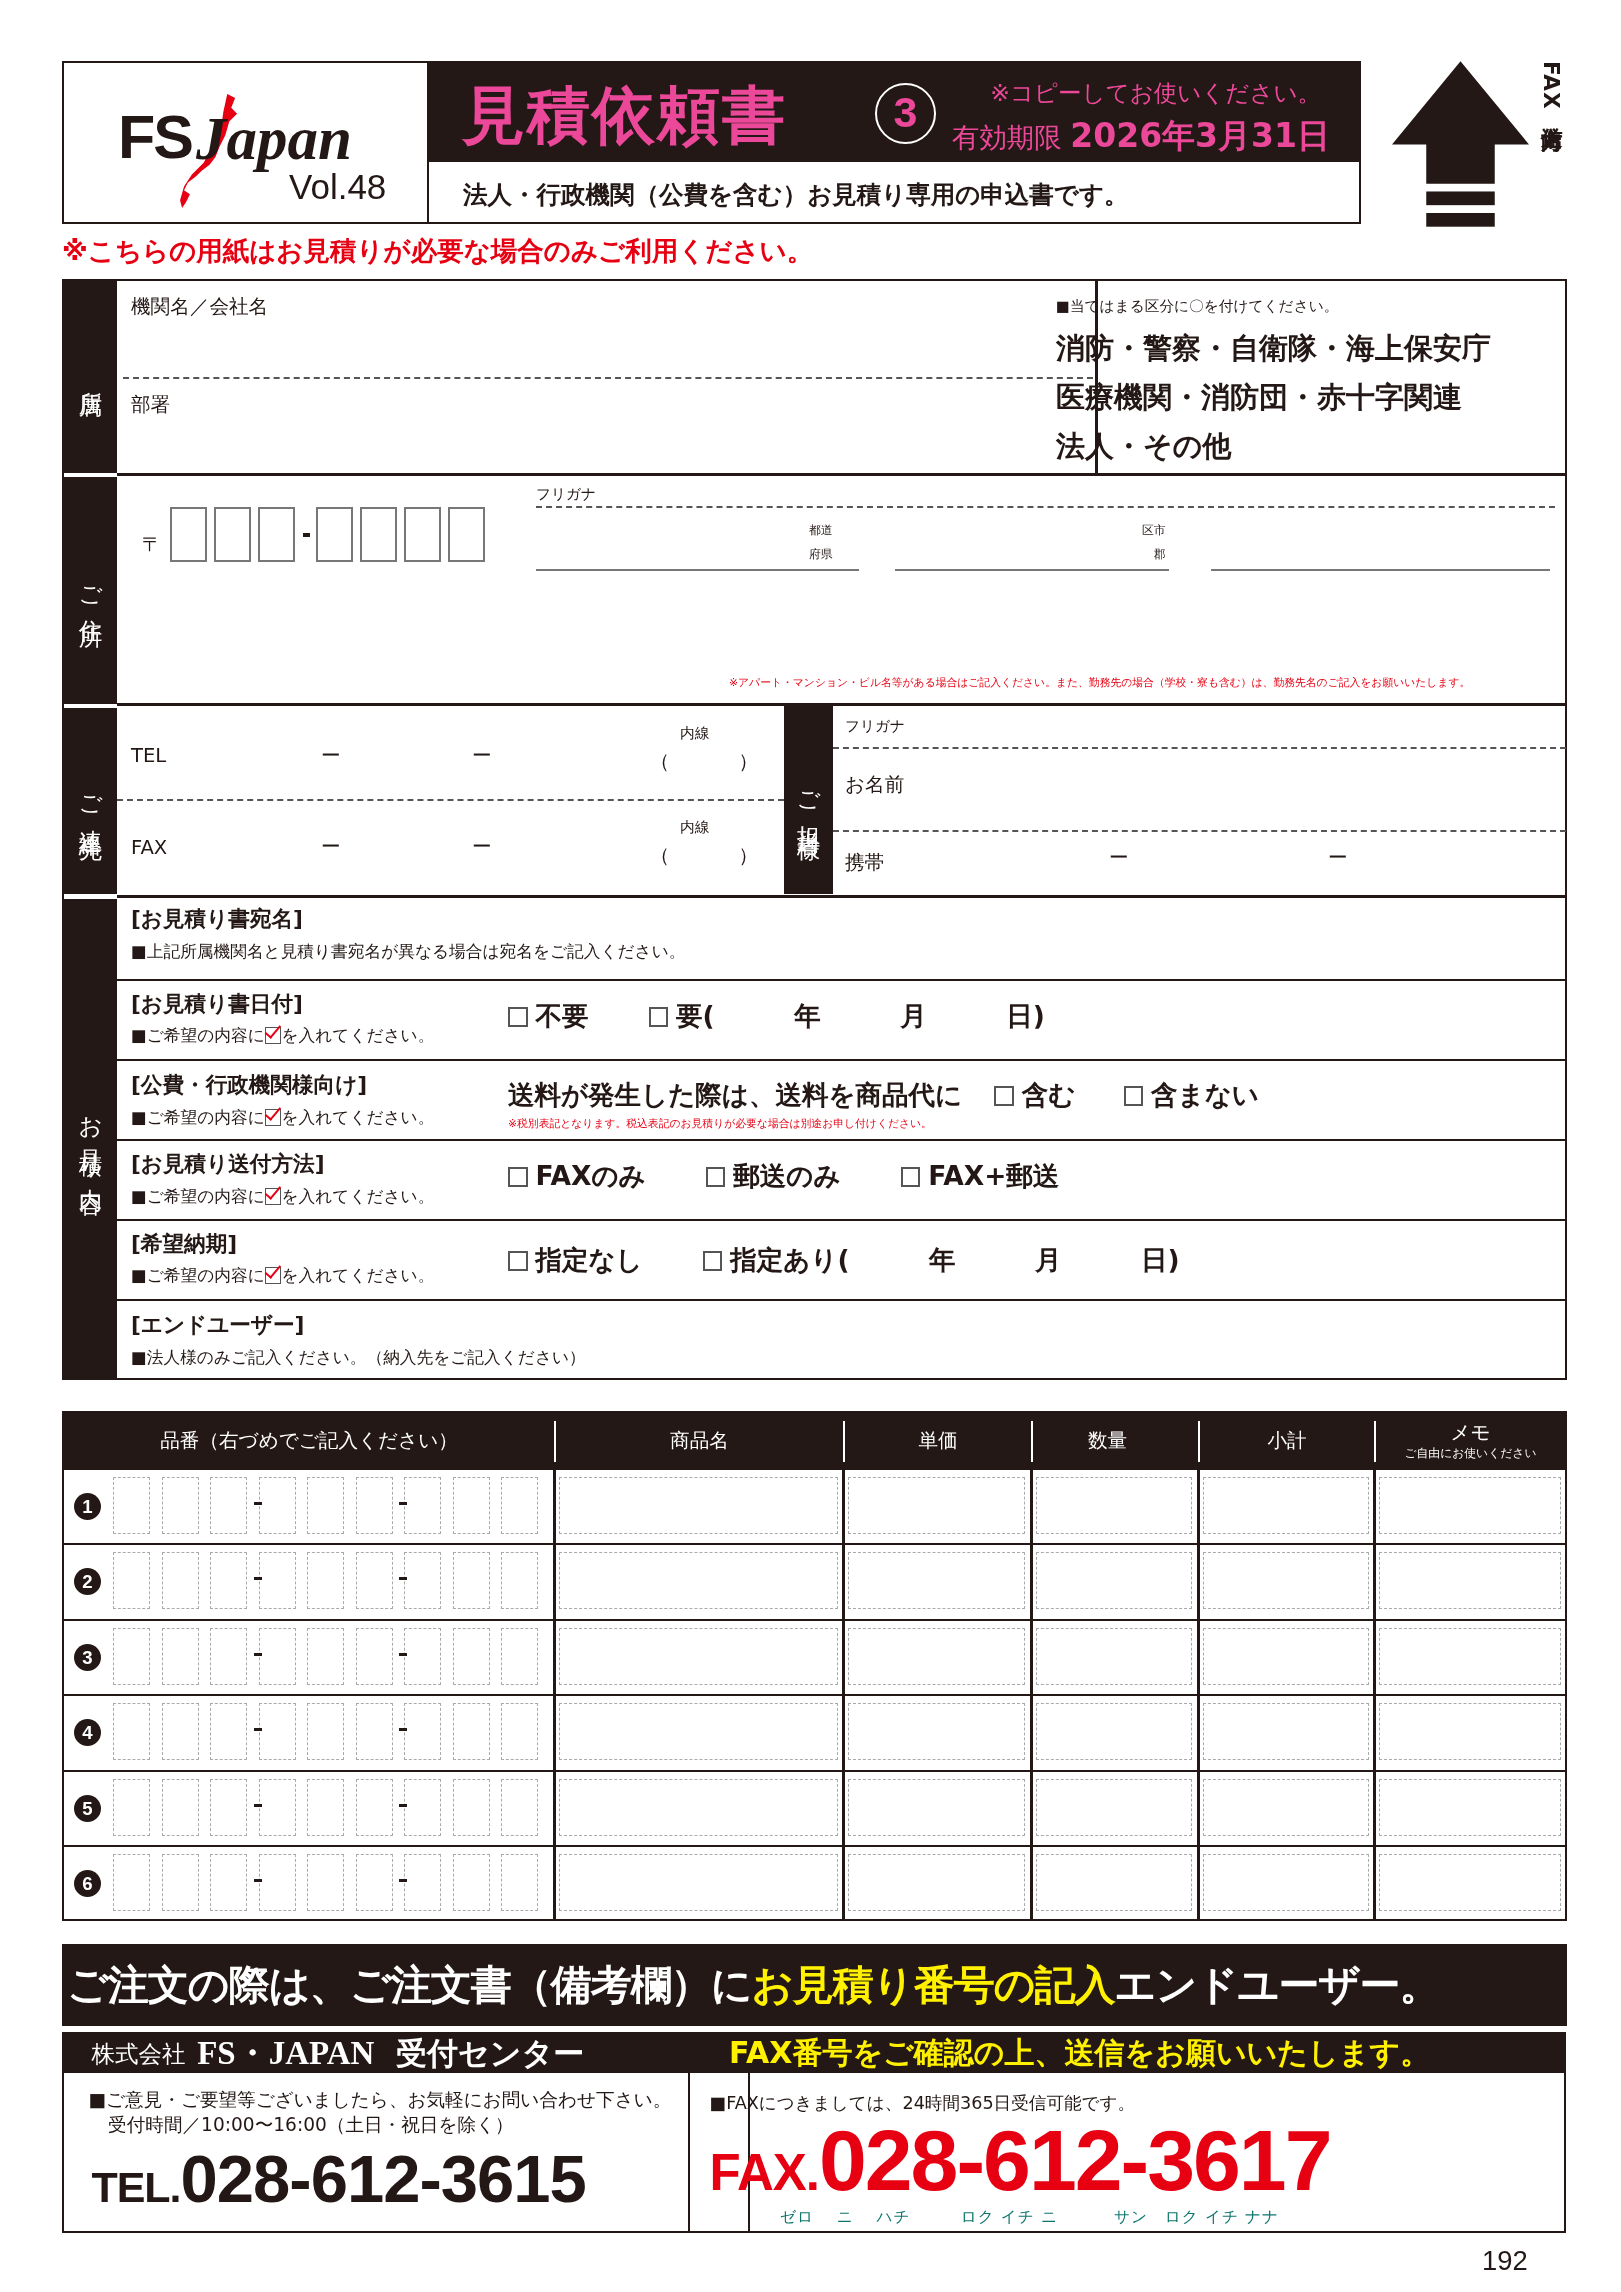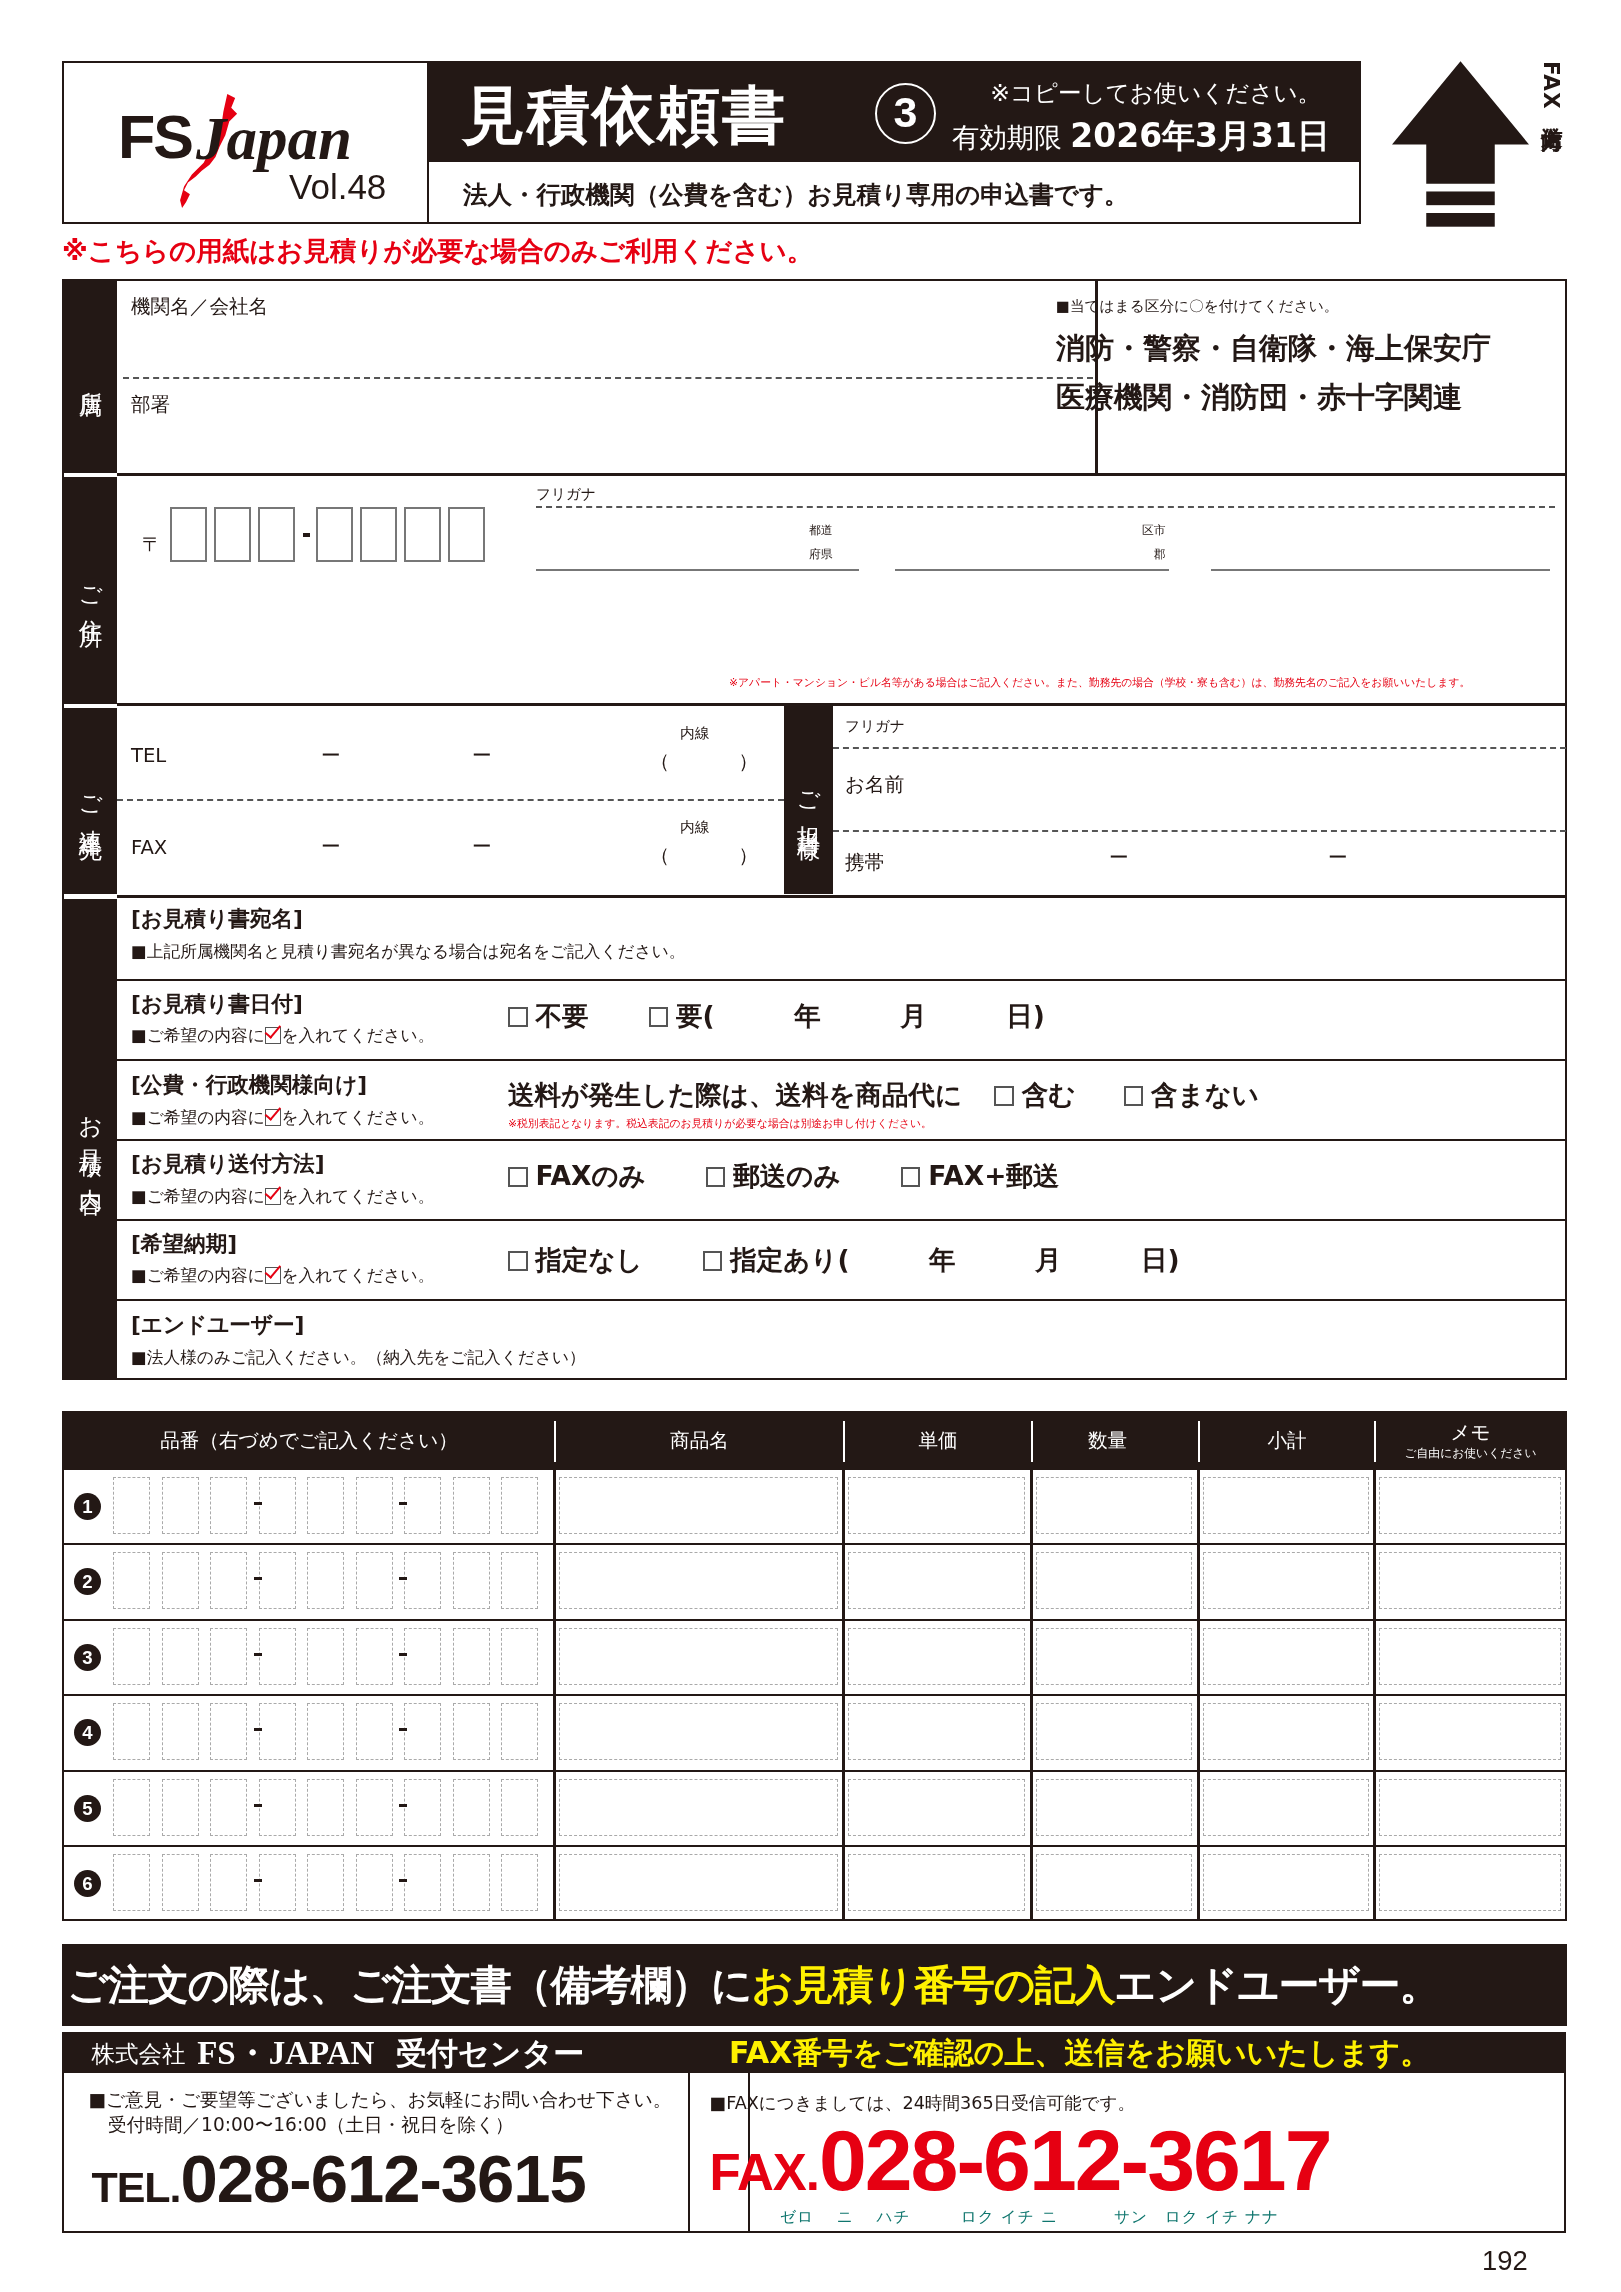--- a/index.html
+++ b/index.html
@@ -7,21 +7,21 @@
 .abs{position:absolute}
 .bold{font-weight:bold}
 
 #header{position:absolute;left:62px;top:61px;width:1299px;height:163px;border:2.9px solid #231815;display:flex}
 #logo{width:365px;height:100%;border-right:2.9px solid #231815;position:relative}
 #logo .fs{position:absolute;left:54px;top:39px;font:bold 61px "Liberation Sans",sans-serif;letter-spacing:-2px;color:#231815}
 #logo .japan{position:absolute;left:132px;top:41px;font:italic bold 61px "Liberation Serif",serif;color:#231815}
 #logo .map{position:absolute;left:116px;top:29px}
 #logo .vol{position:absolute;left:225px;top:104px;font:35px "Liberation Sans",sans-serif}
 #titlebox{flex:1;display:flex;flex-direction:column}
-#titlebar{height:99px;background:#231815;color:#ffffff;position:relative}
+#titlebar{height:99px;background:#231815;color:#ec4899;position:relative}
 #titlebar .title{position:absolute;left:33px;top:9.8px;font:bold 63px "DejaVu Sans",sans-serif;letter-spacing:2px}
 #titlebar .num{position:absolute;left:446px;top:19.6px;width:61px;height:61px;border:2.9px solid #fff;border-radius:50%;text-align:center;font:bold 43px/55px "Liberation Sans",sans-serif}
 #titlebar .copy{position:absolute;left:500px;top:13.7px;font:23.5px "DejaVu Sans",sans-serif;width:392px;text-align:right}
 #titlebar .valid{position:absolute;left:519px;top:51px;font:27.4px "DejaVu Sans",sans-serif;width:382px;text-align:right}
 #titlebar .valid b{font:bold 33px "DejaVu Sans",sans-serif}
 #subtitle{flex:1;font:bold 24.5px "DejaVu Sans",sans-serif;padding:15.7px 0 0 34px}
 #fax-arrow{position:absolute;left:1392px;top:61px}
 #fax-dir{position:absolute;left:1539px;top:61px;width:27.4px;font:bold 21.6px "DejaVu Sans",sans-serif;writing-mode:vertical-rl;letter-spacing:1px}
 #notice{position:absolute;left:62px;top:233px;color:#e60012;font:bold 26.5px "DejaVu Sans",sans-serif}
 
@@ -121,20 +121,21 @@
   <div class="lbl" style="left:67px;top:11.8px">機関名／会社名</div>
   <div class="abs" style="left:59px;top:7.8px;width:970px;height:86px"></div>
   <div class="dline" style="left:59px;top:96px;width:970px"></div>
   <div class="lbl" style="left:67px;top:110px">部署</div>
   <div class="abs" style="left:59px;top:100px;width:970px;height:88px"></div>
   <div class="vline" style="left:1031px;top:0;height:194px"></div>
   <div class="lbl sm" style="left:990px;top:15.7px;left:992px">■当てはまる区分に〇を付けてください。</div>
   <div class="abs bold" style="left:992px;top:43px;font-size:29px;line-height:49px">
     <div>消防・警察・自衛隊・海上保安庁</div>
     <div>医療機関・消防団・赤十字関連</div>
+    <div>法人・その他</div>
   </div>
   <div class="hline" style="left:53px;top:192px;width:1449px"></div>
 
   <div class="lbl" style="left:78px;top:250px">〒</div>
   <div class="box" style="left:106px;top:226px"></div>
   <div class="box" style="left:150px;top:226px"></div>
   <div class="box" style="left:194px;top:226px"></div>
   <div class="abs" style="left:239px;top:252px;width:6.9px;height:3.9px;background:#231815"></div>
   <div class="box" style="left:252px;top:226px"></div>
   <div class="box" style="left:296px;top:226px"></div>

